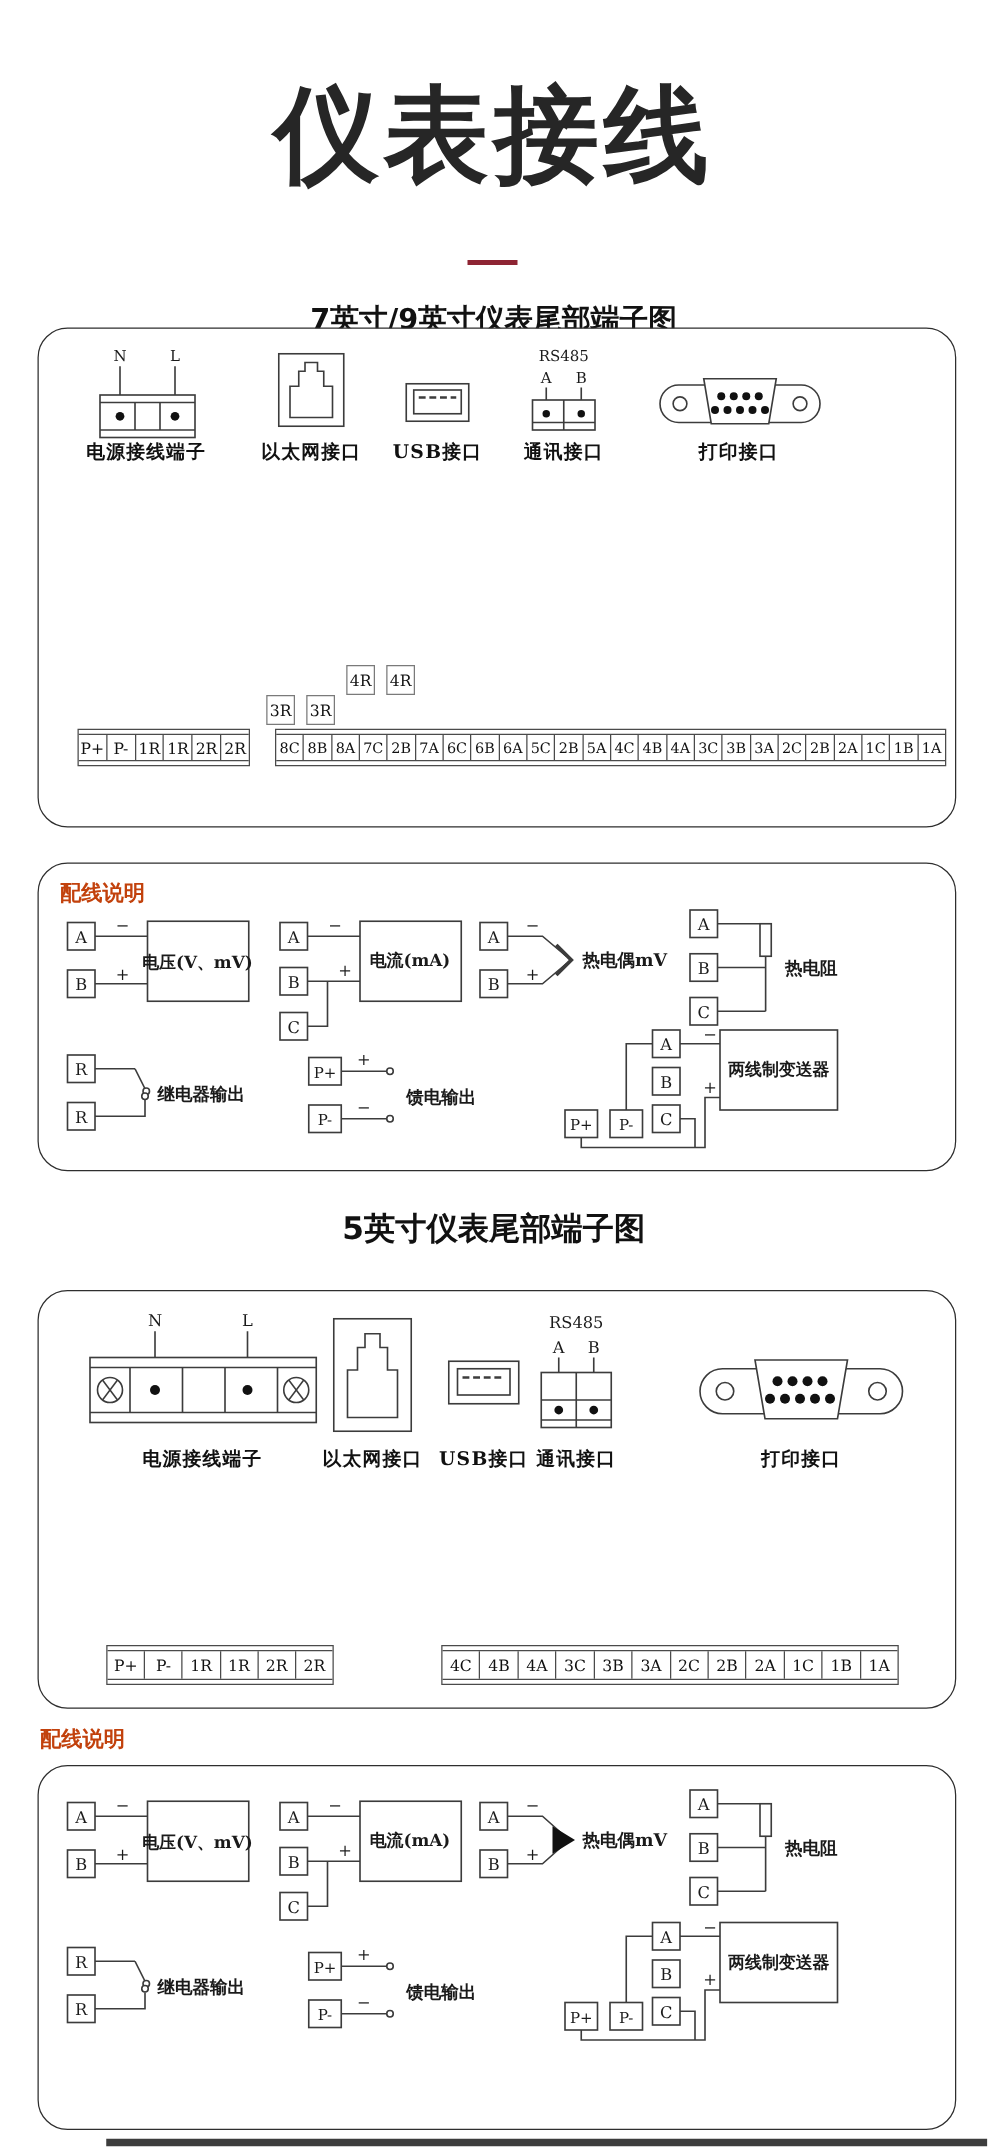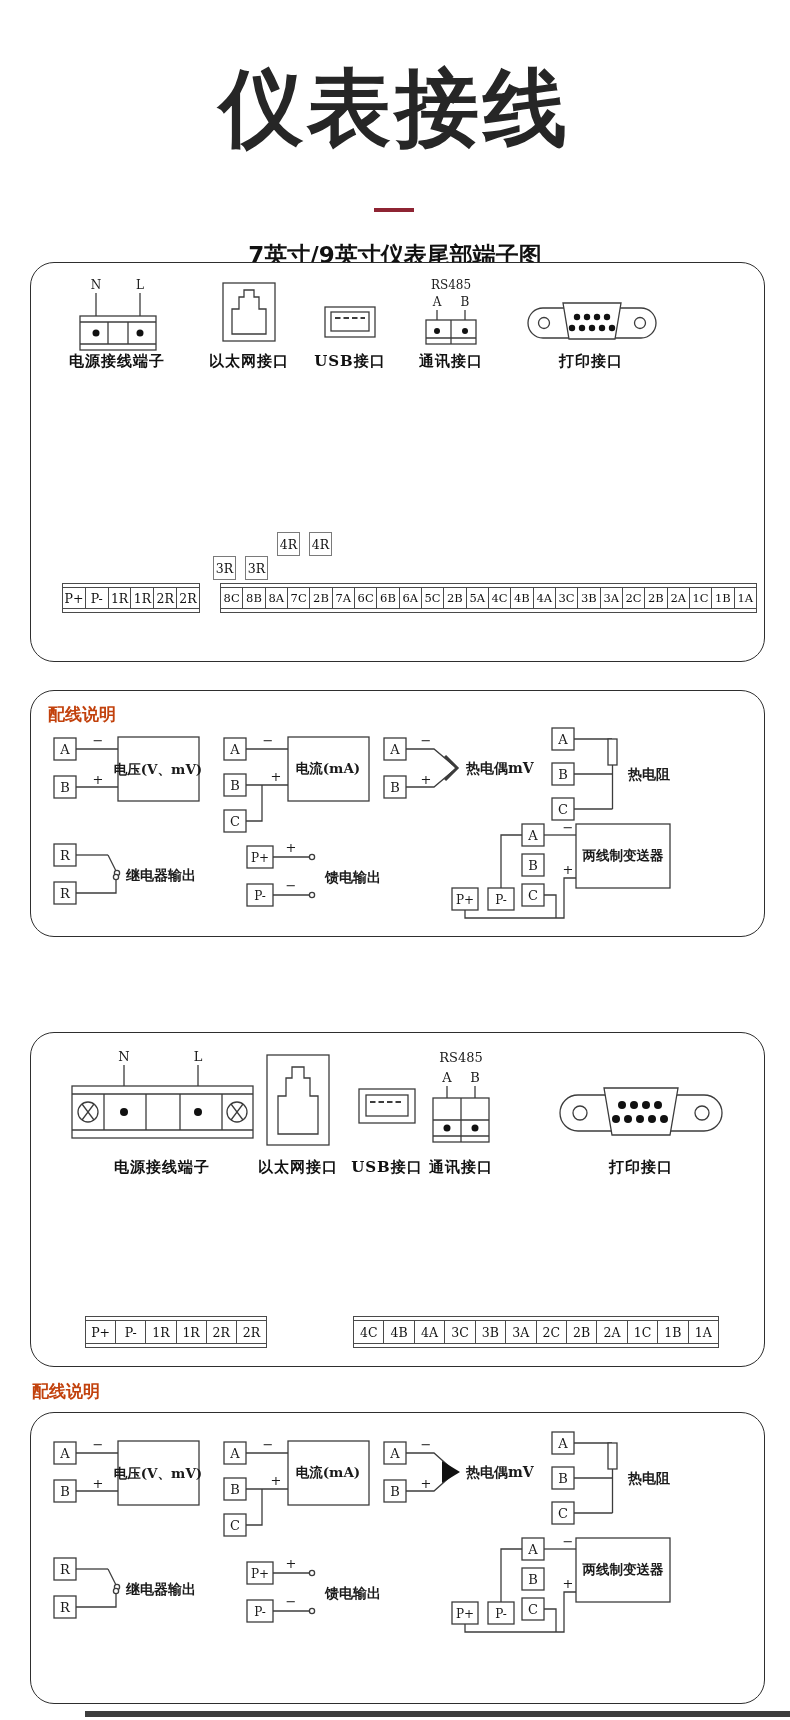--- a/index.html
+++ b/index.html
@@ -272,20 +272,21 @@
     <rect class="tb" x="10" y="66" width="26" height="22"></rect>
     <text class="tx txs" x="23" y="82">P+</text>
     <rect class="tb" x="46" y="66" width="26" height="22"></rect>
     <text class="tx txs" x="59" y="82">P-</text>
     <rect class="tb" x="134" y="2" width="94" height="64"></rect>
     <text class="tx labm" x="181" y="38">两线制变送器</text>
     <text class="tx" x="126" y="10">−</text>
     <text class="tx" x="126" y="52">+</text>
   </svg>
 
+  <div class="section-heading h5">5英寸仪表尾部端子图</div>
   <div class="panel p3"></div>
 
   <svg class="absvg" style="left:70px;top:1050px;" width="185" height="95" viewBox="0 0 185 95">
     <text class="tx" x="54" y="11">N</text>
     <text class="tx" x="128" y="11">L</text>
     <line class="d" x1="54" y1="15" x2="54" y2="57"></line>
     <line class="d" x1="128" y1="15" x2="128" y2="57"></line>
     <rect class="tb" x="2" y="36" width="181" height="52"></rect>
     <line class="d" x1="2" y1="44" x2="183" y2="44"></line>
     <line class="d" x1="2" y1="80" x2="183" y2="80"></line>

